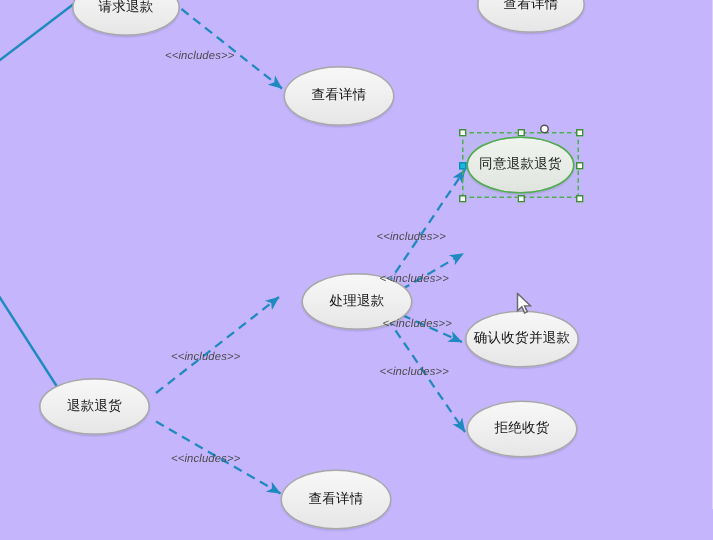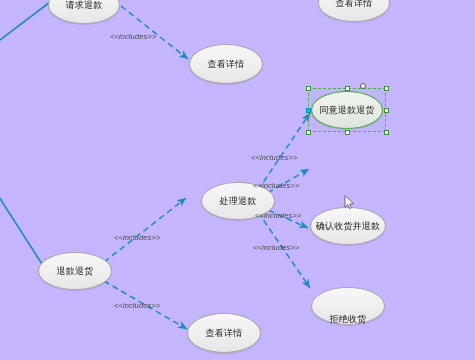--- a/index.html
+++ b/index.html
@@ -148,25 +148,25 @@
 
 
   <div class="uc-node" style="left:201px; top:182px; width:74px; height:38px;">
     <span class="uc-label">处理退款</span>
   </div>
 
   <div class="uc-node" style="left:310px; top:207px; width:76px; height:38px;">
     <span class="uc-label">确认收货并退款</span>
   </div>
 
-  <div class="uc-node" style="left:38px; top:252px; width:74px; height:38px;">
+  <div class="uc-node" style="left:26px; top:252px; width:74px; height:38px;">
     <span class="uc-label">退款退货</span>
   </div>
 
-  <div class="uc-node" style="left:311px; top:287px; width:74px; height:38px;align-items:flex-end;">
+  <div class="uc-node" style="left:311px; top:267px; width:74px; height:38px;">
     <span class="uc-label">拒绝收货</span>
   </div>
 
   <div class="uc-node" style="left:187px; top:313px; width:74px; height:40px;">
     <span class="uc-label">查看详情</span>
   </div>
 
   <div class="edge-label" style="left:110px; top:32px;">&lt;&lt;includes&gt;&gt;</div>
   <div class="edge-label" style="left:251px; top:153px;">&lt;&lt;includes&gt;&gt;</div>
   <div class="edge-label" style="left:253px; top:181px;">&lt;&lt;includes&gt;&gt;</div>

